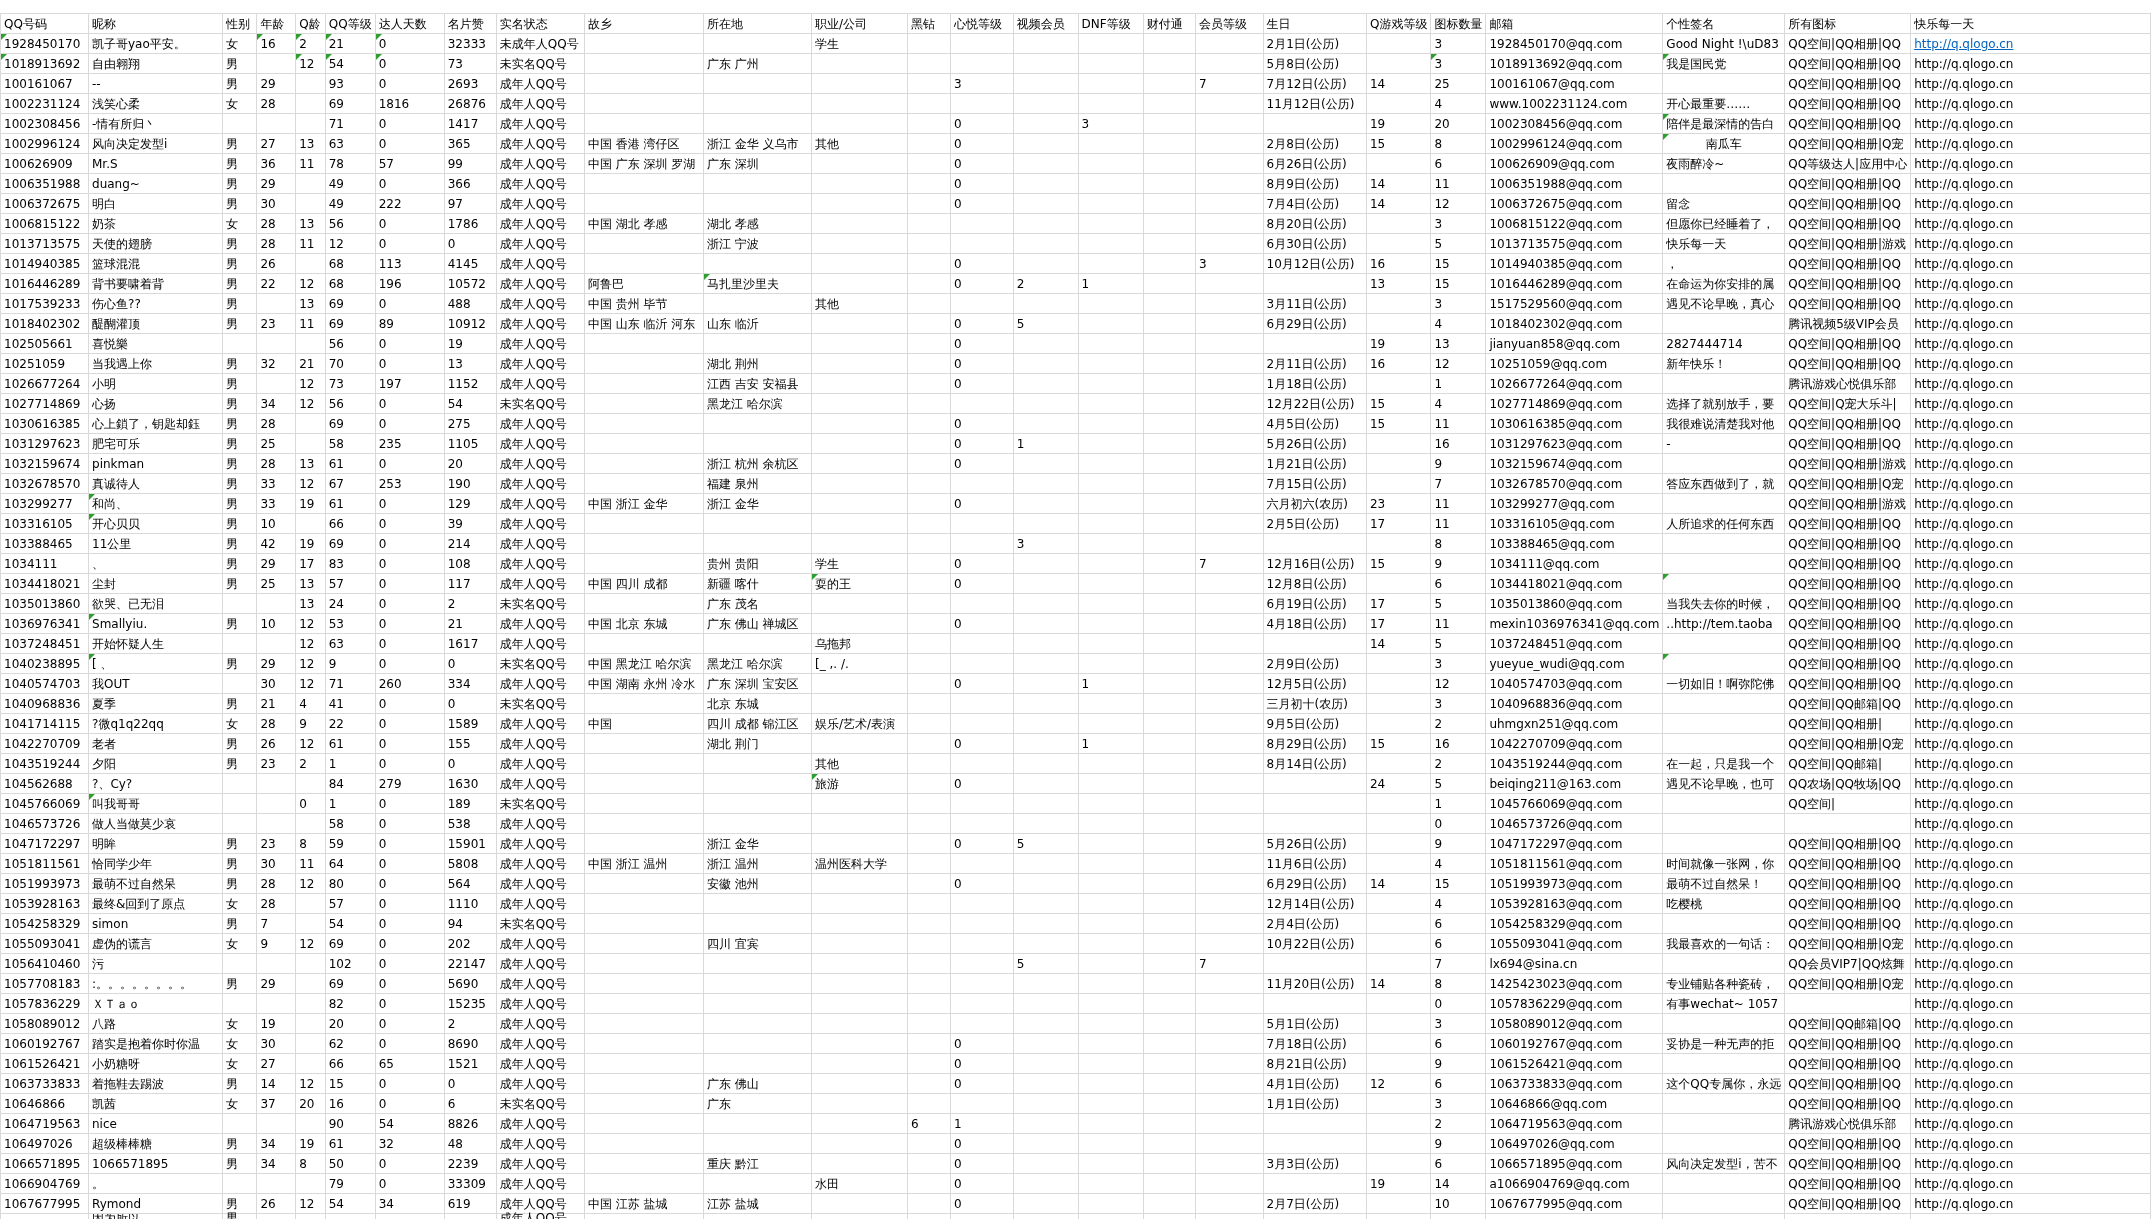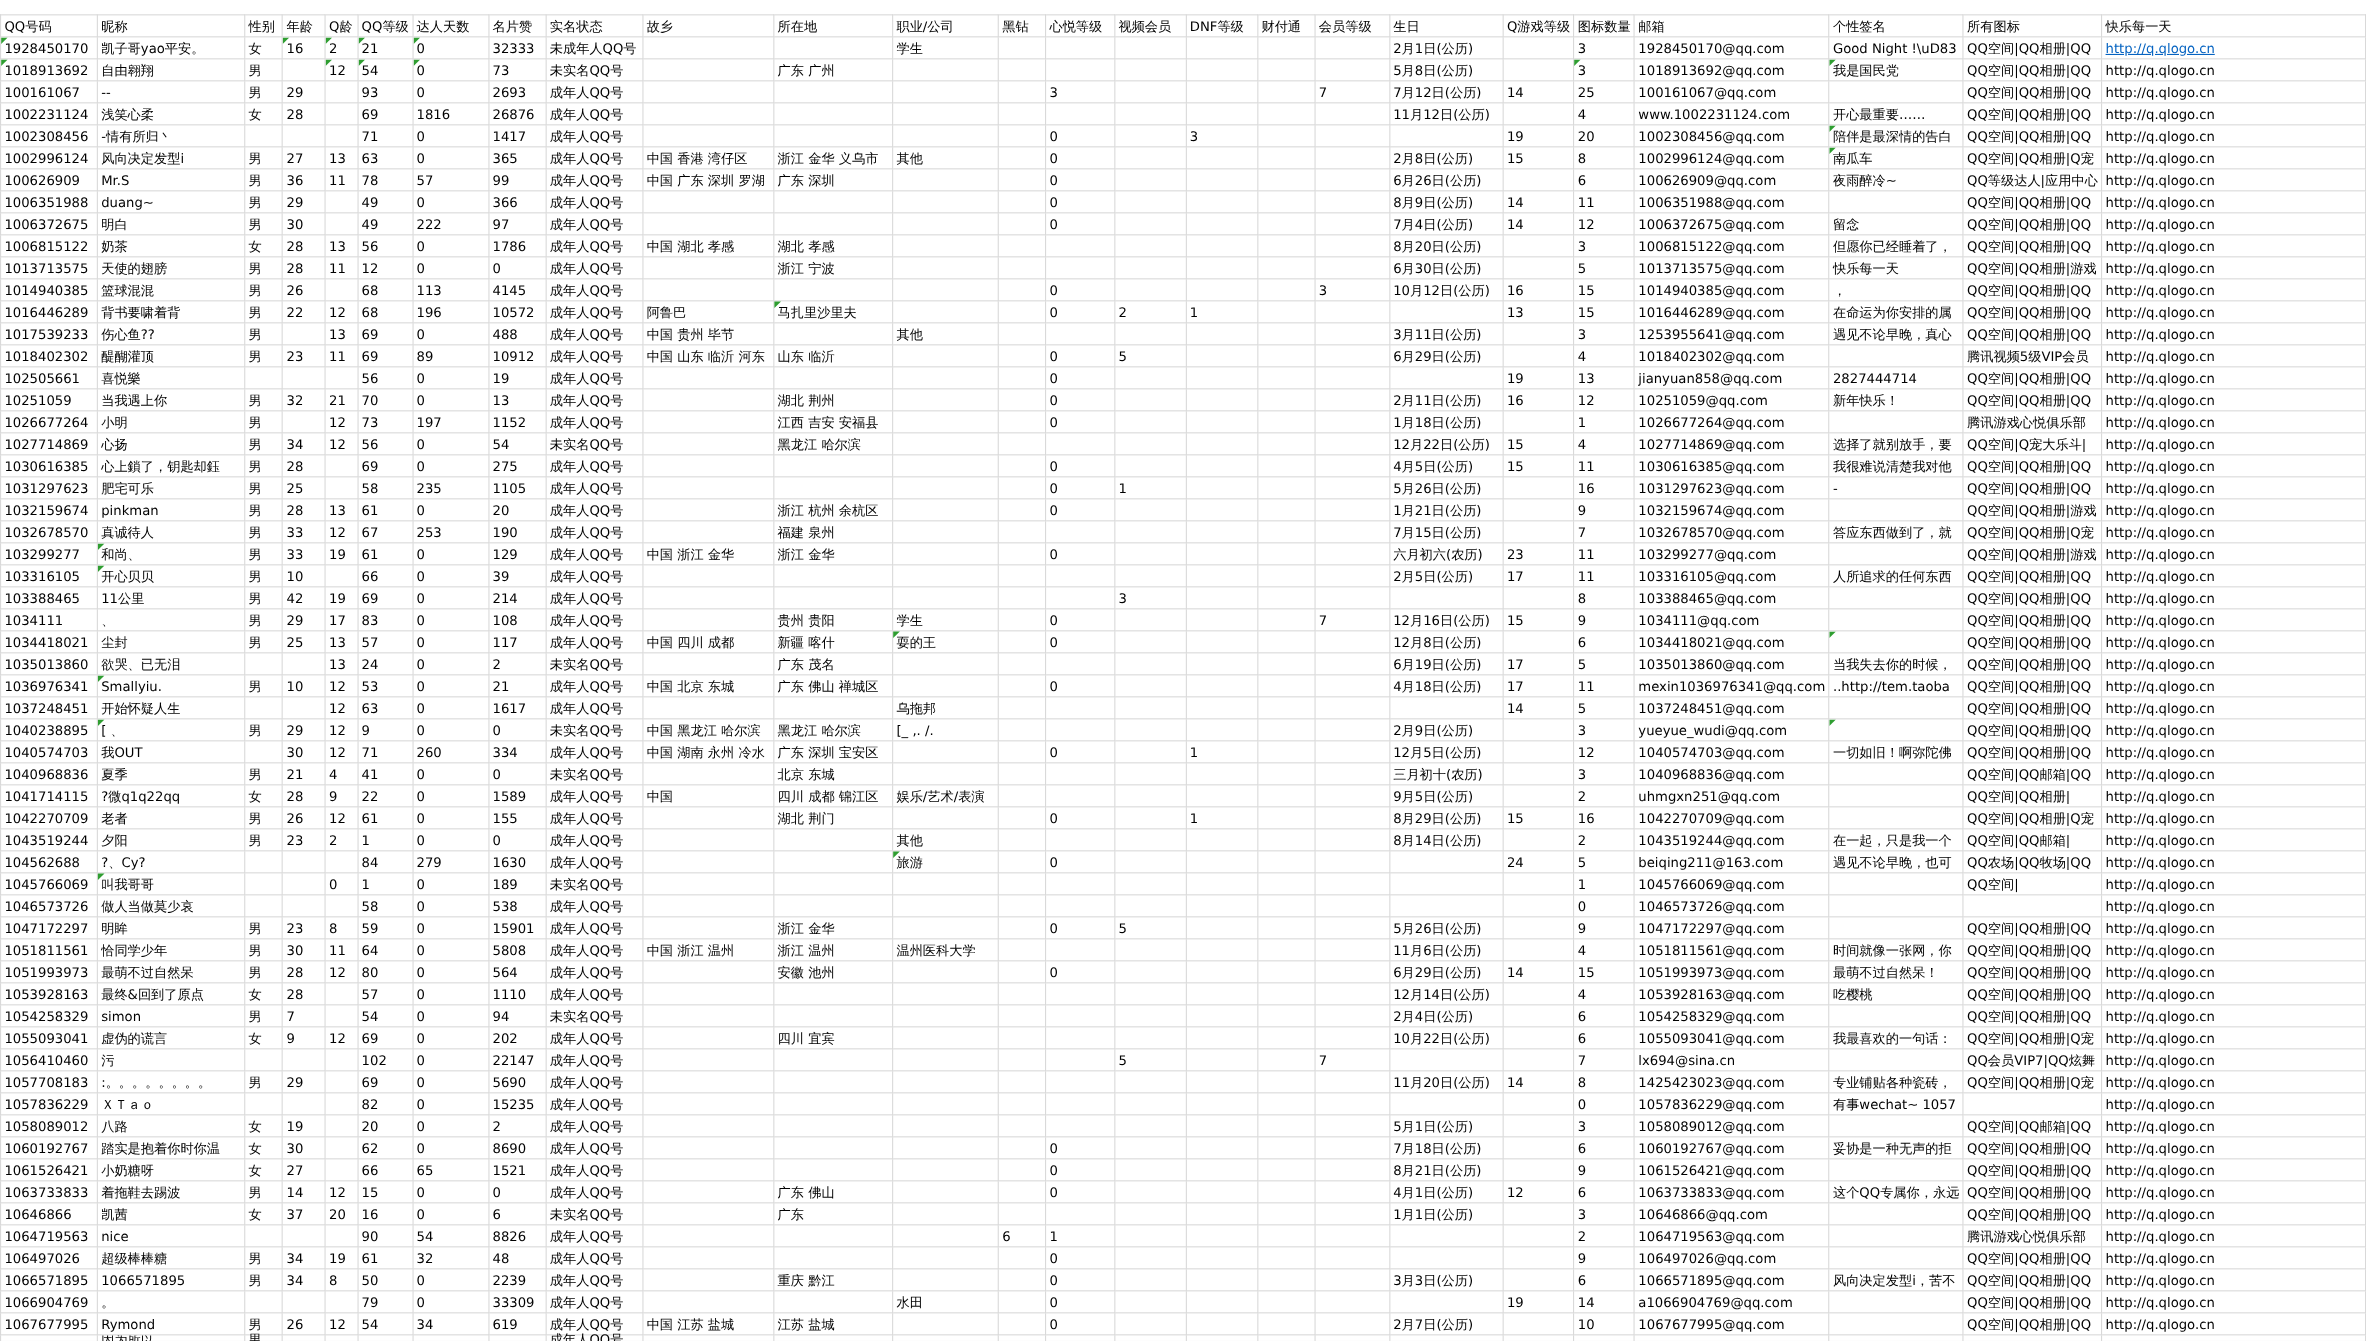--- a/index.html
+++ b/index.html
@@ -31,21 +31,21 @@
   }
   thead th{border-top:1px solid #d9d9d9;}
   td.spill{overflow:visible;}
   td.mk::before{
     content:"";position:absolute;top:0;left:0;
     border-top:6px solid #2f9e31;
     border-right:6px solid transparent;
     width:0;height:0;
   }
   td.lnk{color:#0563c1;text-decoration:underline;}
-  td.sigright{text-align:left;}
+  td.sigright{text-align:center;}
   tr.partial td{height:6px;line-height:9px;border-bottom:none;}
 </style>
 </head>
 <body>
 
 <div class="sheet">
   <table>
     <colgroup>
         <col style="width: 90px;">
         <col style="width: 142px;">
@@ -469,21 +469,21 @@
           <td class="spill">其他</td>
           <td></td>
           <td></td>
           <td></td>
           <td></td>
           <td></td>
           <td></td>
           <td class="spill">3月11日(公历)</td>
           <td></td>
           <td>3</td>
-          <td>1253955641@qq.com</td>
+          <td>1517529560@qq.com</td>
           <td>遇见不论早晚，真心</td>
           <td>QQ空间|QQ相册|QQ</td>
           <td>http://q.qlogo.cn</td>
         </tr>
         <tr>
           <td>1018402302</td>
           <td>醍醐灌顶</td>
           <td>男</td>
           <td>23</td>
           <td>11</td>

